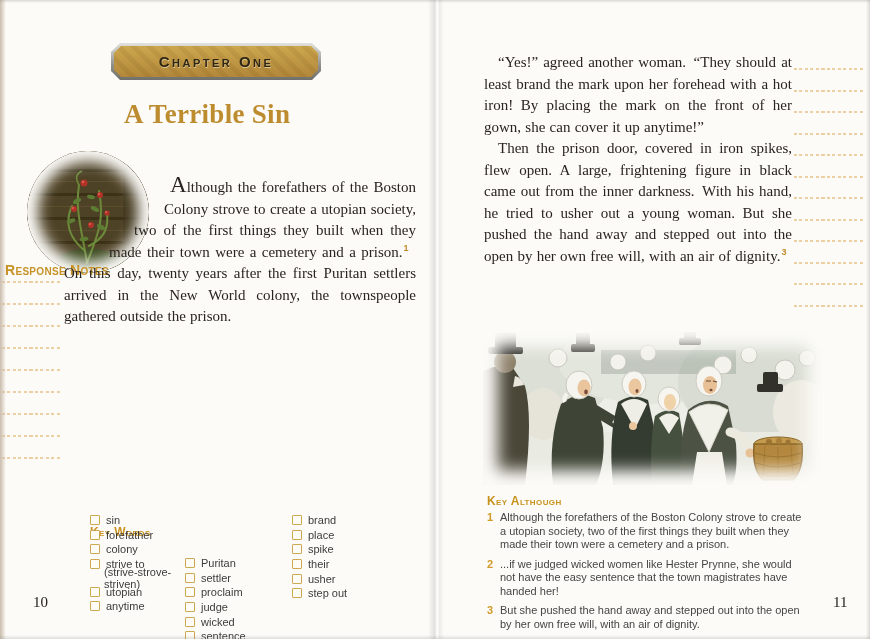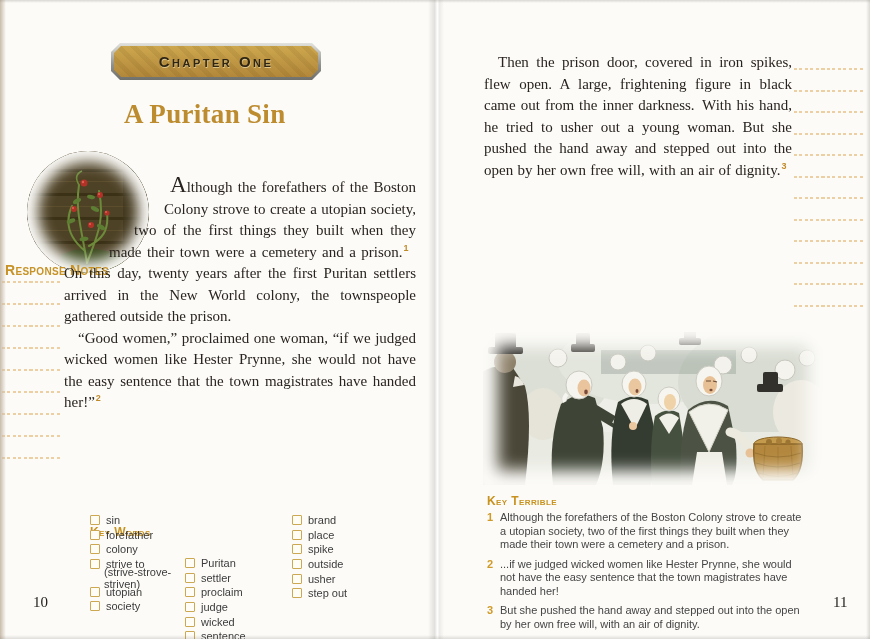--- a/index.html
+++ b/index.html
@@ -102,21 +102,21 @@
 <div class="book">
 
   <div class="page page-left">
 
     <div class="banner">
       <div class="banner-inner">
         <span>Chapter One</span>
       </div>
     </div>
 
-    <h1 class="title">A Puritan Sin</h1>
+    <h1 class="title">A Terrible Sin</h1>
 
     <div class="vignette">
       <svg width="122" height="122" viewBox="0 0 122 122">
         <rect width="122" height="122" fill="#4e4226"></rect>
         <rect y="18" width="122" height="3" fill="#382e15" opacity="0.85"></rect>
         <rect y="42" width="122" height="3" fill="#382e15" opacity="0.85"></rect>
         <rect y="66" width="122" height="3" fill="#382e15" opacity="0.85"></rect>
         <rect y="90" width="122" height="3" fill="#382e15" opacity="0.85"></rect>
         <rect y="30" width="122" height="1" fill="#6a5a33" opacity="0.5"></rect>
         <rect y="55" width="122" height="1" fill="#6a5a33" opacity="0.5"></rect>
@@ -153,21 +153,20 @@
         <div class="note-line" style="top: 369px; left: 2px; width: 58px;"></div>
         <div class="note-line" style="top: 391px; left: 2px; width: 58px;"></div>
         <div class="note-line" style="top: 413px; left: 2px; width: 58px;"></div>
         <div class="note-line" style="top: 435px; left: 2px; width: 58px;"></div>
         <div class="note-line" style="top: 457px; left: 2px; width: 58px;"></div>
       </div>
 
     <div class="body-text left-body" id="left-body">
       <div class="wrap-shape"></div>
     <p class="body-para has-drop"><span class="dropcap">A</span>lthough the forefathers of the Boston Colony strove to create a utopian society, two of the first things they built when they made their town were a cemetery and a prison.<sup class="fnote">1</sup> On this day, twenty years after the first Puritan settlers arrived in the New World colony, the townspeople gathered outside the prison.</p>
-        <p class="body-para">“Good women,” proclaimed one woman, “if we judged wicked women like Hester Prynne, she would not have the easy sentence that the town magistrates have handed her!”<sup class="fnote">2</sup></p>
       </div>
 
     <div class="kw-heading">Key Words</div>
     <div class="kw-cols" id="kw-cols">
         <div class="kw-col">
           <div class="kw-row">
             <span class="kw-box"></span>
             <span class="kw-label">sin</span>
           </div>
           <div class="kw-row">
@@ -184,21 +183,21 @@
           </div>
           <div class="kw-row kw-sub">
             <span class="kw-label">(strive-strove-striven)</span>
           </div>
           <div class="kw-row">
             <span class="kw-box"></span>
             <span class="kw-label">utopian</span>
           </div>
           <div class="kw-row">
             <span class="kw-box"></span>
-            <span class="kw-label">society</span>
+            <span class="kw-label">anytime</span>
           </div>
         </div>
         <div class="kw-col">
           <div class="kw-row">
             <span class="kw-box"></span>
             <span class="kw-label">Puritan</span>
           </div>
           <div class="kw-row">
             <span class="kw-box"></span>
             <span class="kw-label">settler</span>
@@ -232,39 +231,40 @@
           <div class="kw-row">
             <span class="kw-box"></span>
             <span class="kw-label">place</span>
           </div>
           <div class="kw-row">
             <span class="kw-box"></span>
             <span class="kw-label">spike</span>
           </div>
           <div class="kw-row">
             <span class="kw-box"></span>
-            <span class="kw-label">outside</span>
+            <span class="kw-label">their</span>
           </div>
           <div class="kw-row">
             <span class="kw-box"></span>
             <span class="kw-label">usher</span>
           </div>
           <div class="kw-row">
             <span class="kw-box"></span>
             <span class="kw-label">step out</span>
           </div>
         </div>
       </div>
 
     <div class="pagenum pagenum-left">10</div>
   </div>
 
   <div class="page page-right">
 
     <div class="body-text right-body" id="right-body">
+        <p class="body-para">“Yes!” agreed another woman. “They should at least brand the mark upon her forehead with a hot iron! By placing the mark on the front of her gown, she can cover it up anytime!”</p>
         <p class="body-para">Then the prison door, covered in iron spikes, flew open. A large, frightening figure in black came out from the inner darkness. With his hand, he tried to usher out a young woman. But she pushed the hand away and stepped out into the open by her own free will, with an air of dignity.<sup class="fnote">3</sup></p>
       </div>
     <div class="lines-layer" id="right-lines">
         <div class="note-line" style="top: 68px; left: 357px; width: 70px;"></div>
         <div class="note-line" style="top: 89.5px; left: 357px; width: 70px;"></div>
         <div class="note-line" style="top: 111px; left: 357px; width: 70px;"></div>
         <div class="note-line" style="top: 132.5px; left: 357px; width: 70px;"></div>
         <div class="note-line" style="top: 154px; left: 357px; width: 70px;"></div>
         <div class="note-line" style="top: 175.5px; left: 357px; width: 70px;"></div>
         <div class="note-line" style="top: 197px; left: 357px; width: 70px;"></div>
@@ -344,21 +344,21 @@
         <ellipse cx="295" cy="112" rx="24" ry="7" fill="#c49a4d" stroke="#8a6527"></ellipse>
         <path d="M271,112 Q269,138 280,148 L310,148 Q321,138 319,112 Z" fill="#b3873d" stroke="#8a6527" stroke-width="1.5"></path>
         <path d="M272,121 q23,8 46,0 M273,131 q22,8 44,0 M276,141 q19,7 38,0" stroke="#8a6527" fill="none" opacity="0.65"></path>
         <path d="M282,114 l-2,32 M295,115 l0,33 M308,114 l2,32" stroke="#8a6527" opacity="0.4"></path>
         <circle cx="286" cy="110" r="3" fill="#9c7432"></circle>
           <circle cx="296" cy="109" r="3" fill="#a87e38"></circle>
           <circle cx="305" cy="110" r="2.6" fill="#9c7432"></circle>
       </svg>
     </div>
 
-    <div class="ks-heading">Key Terrible</div>
+    <div class="ks-heading">Key Although</div>
     <div class="ks-items" id="ks-items">
         <div class="ks-item">
           <span class="ks-num">1</span>
           <span class="ks-text">Although the forefathers of the Boston Colony strove to create a utopian society, two of the first things they built when they made their town were a cemetery and a prison.</span>
         </div>
         <div class="ks-item">
           <span class="ks-num">2</span>
           <span class="ks-text">...if we judged wicked women like Hester Prynne, she would not have the easy sentence that the town magistrates have handed her!</span>
         </div>
         <div class="ks-item">

